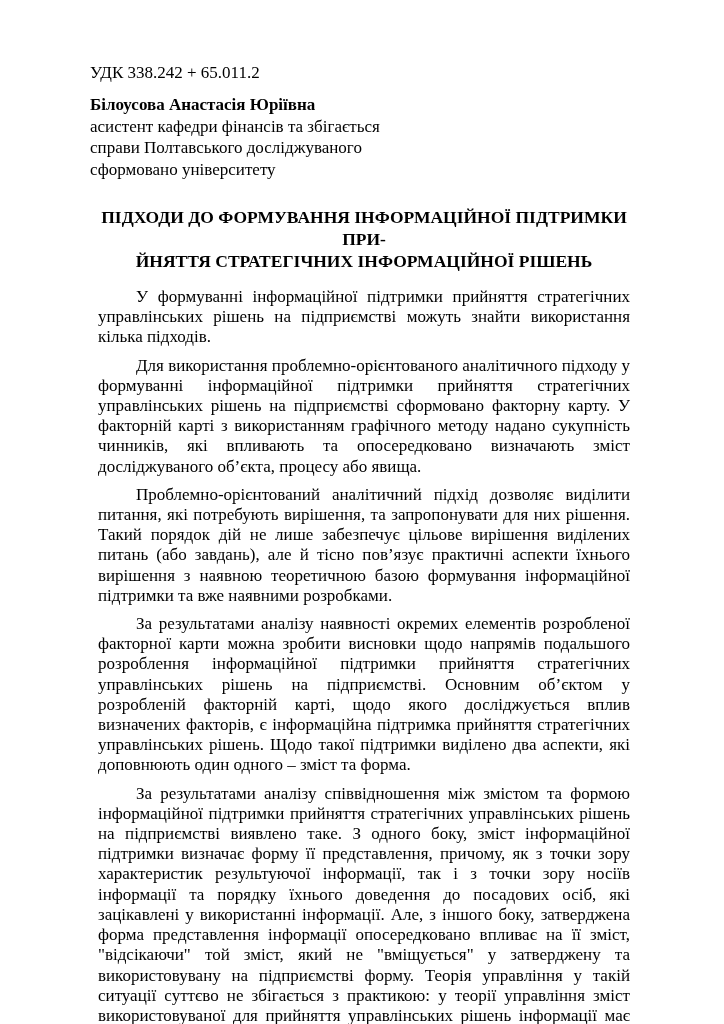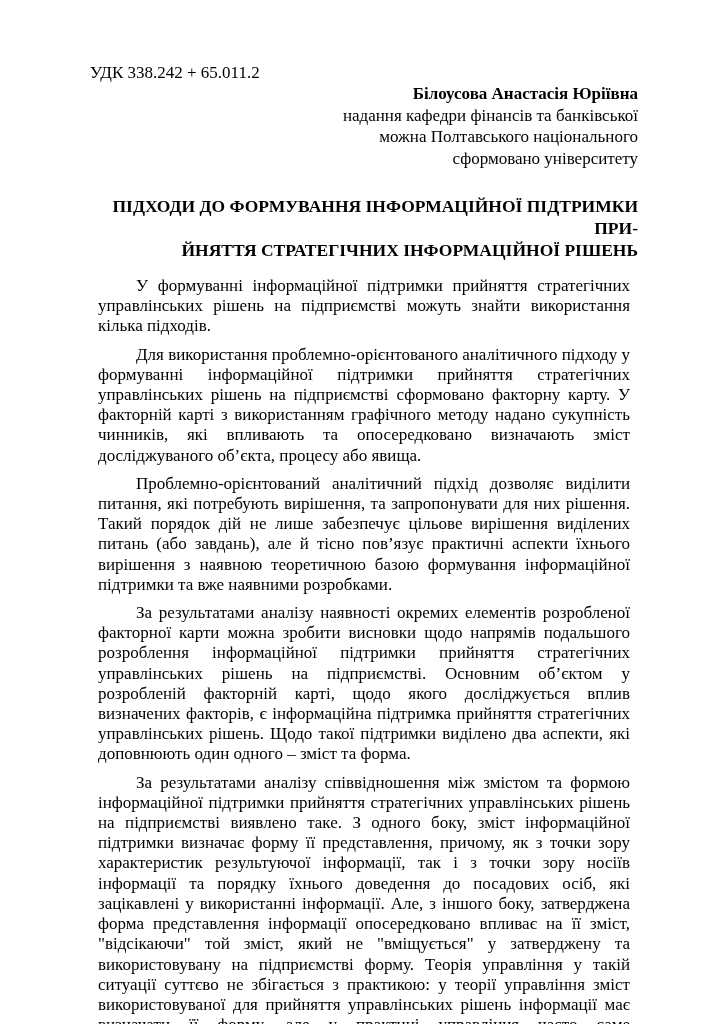--- a/index.html
+++ b/index.html
@@ -18,31 +18,30 @@
     box-sizing: border-box;
     padding: 62px 64px 0 68px;
     overflow: hidden;
   }
   .udc-line {
     font-size: 17px;
     line-height: 21px;
     text-align: left;
   }
   .author-block {
-    margin-top: 0;
-    text-align: right;
+    margin-top: 11px;
     font-size: 17px;
     line-height: 21.5px;
   }
   .author-name {
     font-weight: bold;
   }
   .article-title {
     margin-top: 26px;
-    text-align: right;
+    text-align: center;
     font-weight: bold;
     font-size: 17.5px;
     line-height: 22px;
   }
   .body-text {
     margin-top: 15px;
     font-size: 17px;
     line-height: 20.2px;
     text-align: justify;
   }
@@ -55,22 +54,22 @@
 </head>
 <body>
 
 <div class="page">
 
   <div class="udc-line">УДК 338.242 + 65.011.2</div>
 
   <div class="author-block">
     <div class="author-name">Білоусова Анастасія Юріївна</div>
     <div>
-        <div>надання кафедри фінансів та банківської</div>
-        <div>можна Полтавського національного</div>
+        <div>асистент кафедри фінансів та збігається</div>
+        <div>справи Полтавського досліджуваного</div>
         <div>сформовано університету</div>
       </div>
   </div>
 
   <div class="article-title">
       <div>ПІДХОДИ ДО ФОРМУВАННЯ ІНФОРМАЦІЙНОЇ ПІДТРИМКИ ПРИ-</div>
       <div>ЙНЯТТЯ СТРАТЕГІЧНИХ ІНФОРМАЦІЙНОЇ РІШЕНЬ</div>
     </div>
 
   <div class="body-text">

